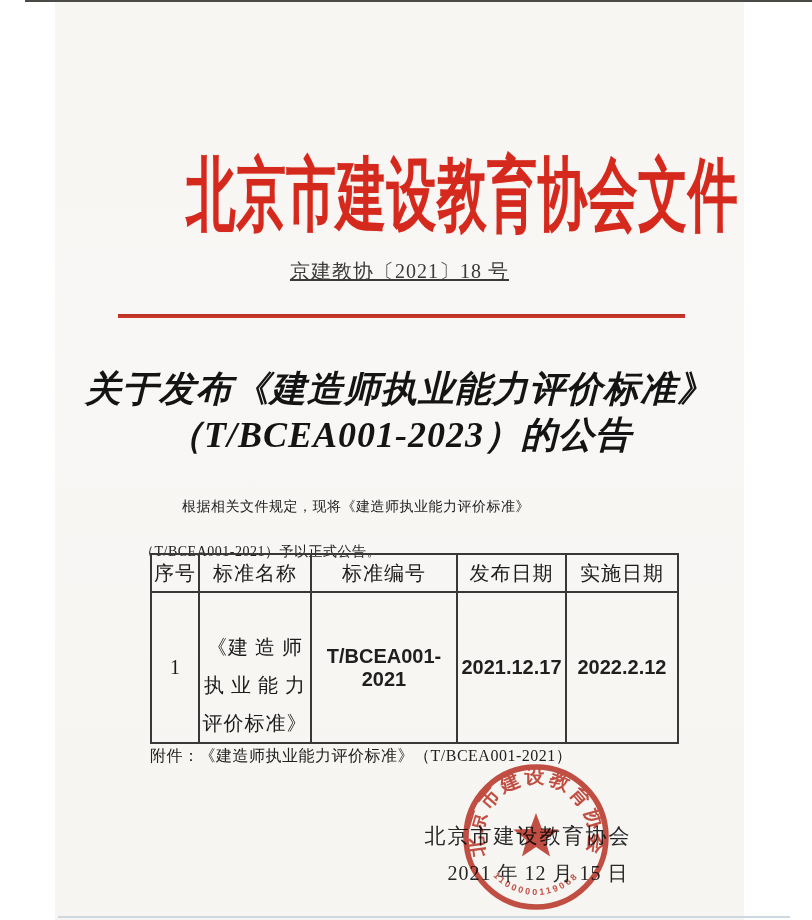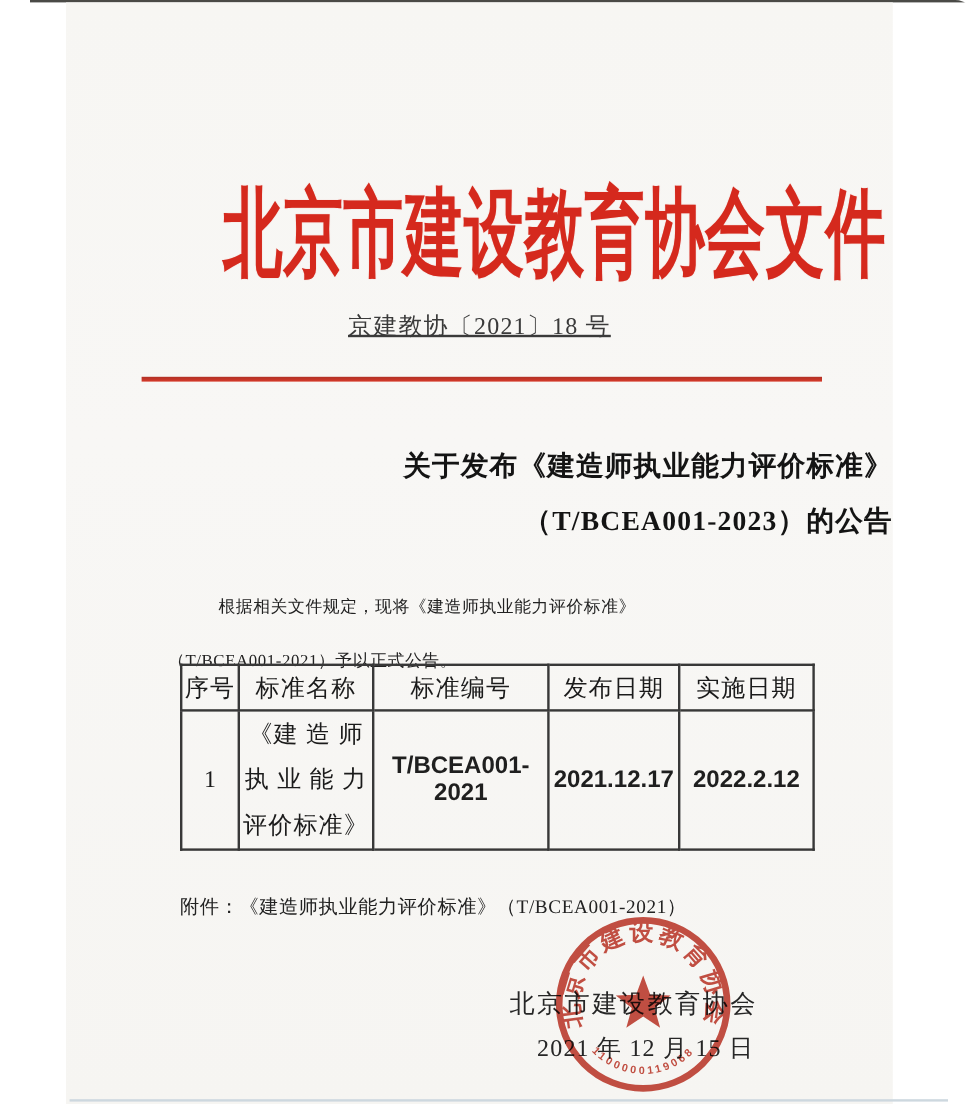--- a/index.html
+++ b/index.html
@@ -1,41 +1,41 @@
 <!DOCTYPE html>
 <html><head>
 <meta charset="utf-8">
 <style>
   html,body{margin:0;padding:0;background:#ffffff;}
   .stage{position:relative;width:812px;height:920px;background:#ffffff;overflow:hidden;
-         font-family:"Liberation Serif","DejaVu Serif",serif;border-radius:16px;}
+         font-family:"Liberation Serif","DejaVu Serif",serif;}
   .scan-top-line{position:absolute;top:0;left:25px;width:787px;height:2px;background:#4a4a46;}
   .scan-bottom-line{position:absolute;top:916px;left:58px;width:732px;height:2px;background:#cdd8df;}
   .paper{position:absolute;left:55px;top:2px;width:689px;height:918px;
          background:linear-gradient(180deg,#f7f6f3 0%,#f8f7f5 40%,#f6f5f2 100%);}
   .org-header{position:absolute;top:140px;left:0;width:689px;text-align:center;
               font-size:80px;font-weight:700;color:#d5291d;white-space:nowrap;
               transform:scaleX(0.62);transform-origin:50% 50%;letter-spacing:1px;
               text-shadow:0 0 1px rgba(213,41,29,.45);}
   .doc-number{position:absolute;top:256px;left:0;width:689px;text-align:center;
               font-size:20px;color:#3a3a3a;letter-spacing:1px;text-decoration:underline;}
   .red-divider{position:absolute;top:312px;left:63px;width:567px;height:4px;
                background:linear-gradient(180deg,#b03125,#d6392a);}
-  .notice-title{position:absolute;top:364px;left:0;width:689px;text-align:right;
-                font-size:23px;line-height:46px;font-weight:700;color:#141414;letter-spacing:1px;}
+  .notice-title{position:absolute;top:364px;left:0;width:689px;text-align:center;
+                font-size:36px;line-height:46px;font-weight:700;color:#141414;letter-spacing:1px;font-style:italic;}
   .body-para{position:absolute;top:482px;left:85px;width:530px;font-size:14px;
              line-height:45px;color:#222;letter-spacing:0.5px;}
   .body-para .indent{display:inline-block;width:42px;}
   .doc-table{position:absolute;top:551px;left:95px;border-collapse:collapse;
              table-layout:fixed;color:#1b1b1b;padding-left:16px;}
   .doc-table td{border:2px solid #383838;text-align:center;vertical-align:middle;
                 padding:0;font-size:20px;}
   .doc-table .hrow td{height:36px;letter-spacing:1px;}
   .doc-table .drow td{height:112px;}
-  .name-lines{line-height:38px;letter-spacing:1px;}
+  .name-lines{line-height:38px;letter-spacing:1px;margin-top:35px;}
   .code-cell,.date-cell{font-family:"Liberation Sans","DejaVu Sans",sans-serif;
                         font-size:19px;font-weight:600;color:#1f1f1f;}
   .attachment{position:absolute;top:744px;left:95px;font-size:16px;color:#222;
               letter-spacing:0.5px;}
   .sig-org{position:absolute;top:820px;left:473px;transform:translateX(-50%);
            font-size:21px;color:#262626;letter-spacing:2px;white-space:nowrap;}
   .sig-date{position:absolute;top:858px;left:483px;transform:translateX(-50%);
             font-size:20px;color:#262626;letter-spacing:1px;white-space:nowrap;}
   .seal{position:absolute;left:396px;top:750px;width:170px;height:170px;
         opacity:0.88;mix-blend-mode:multiply;}

